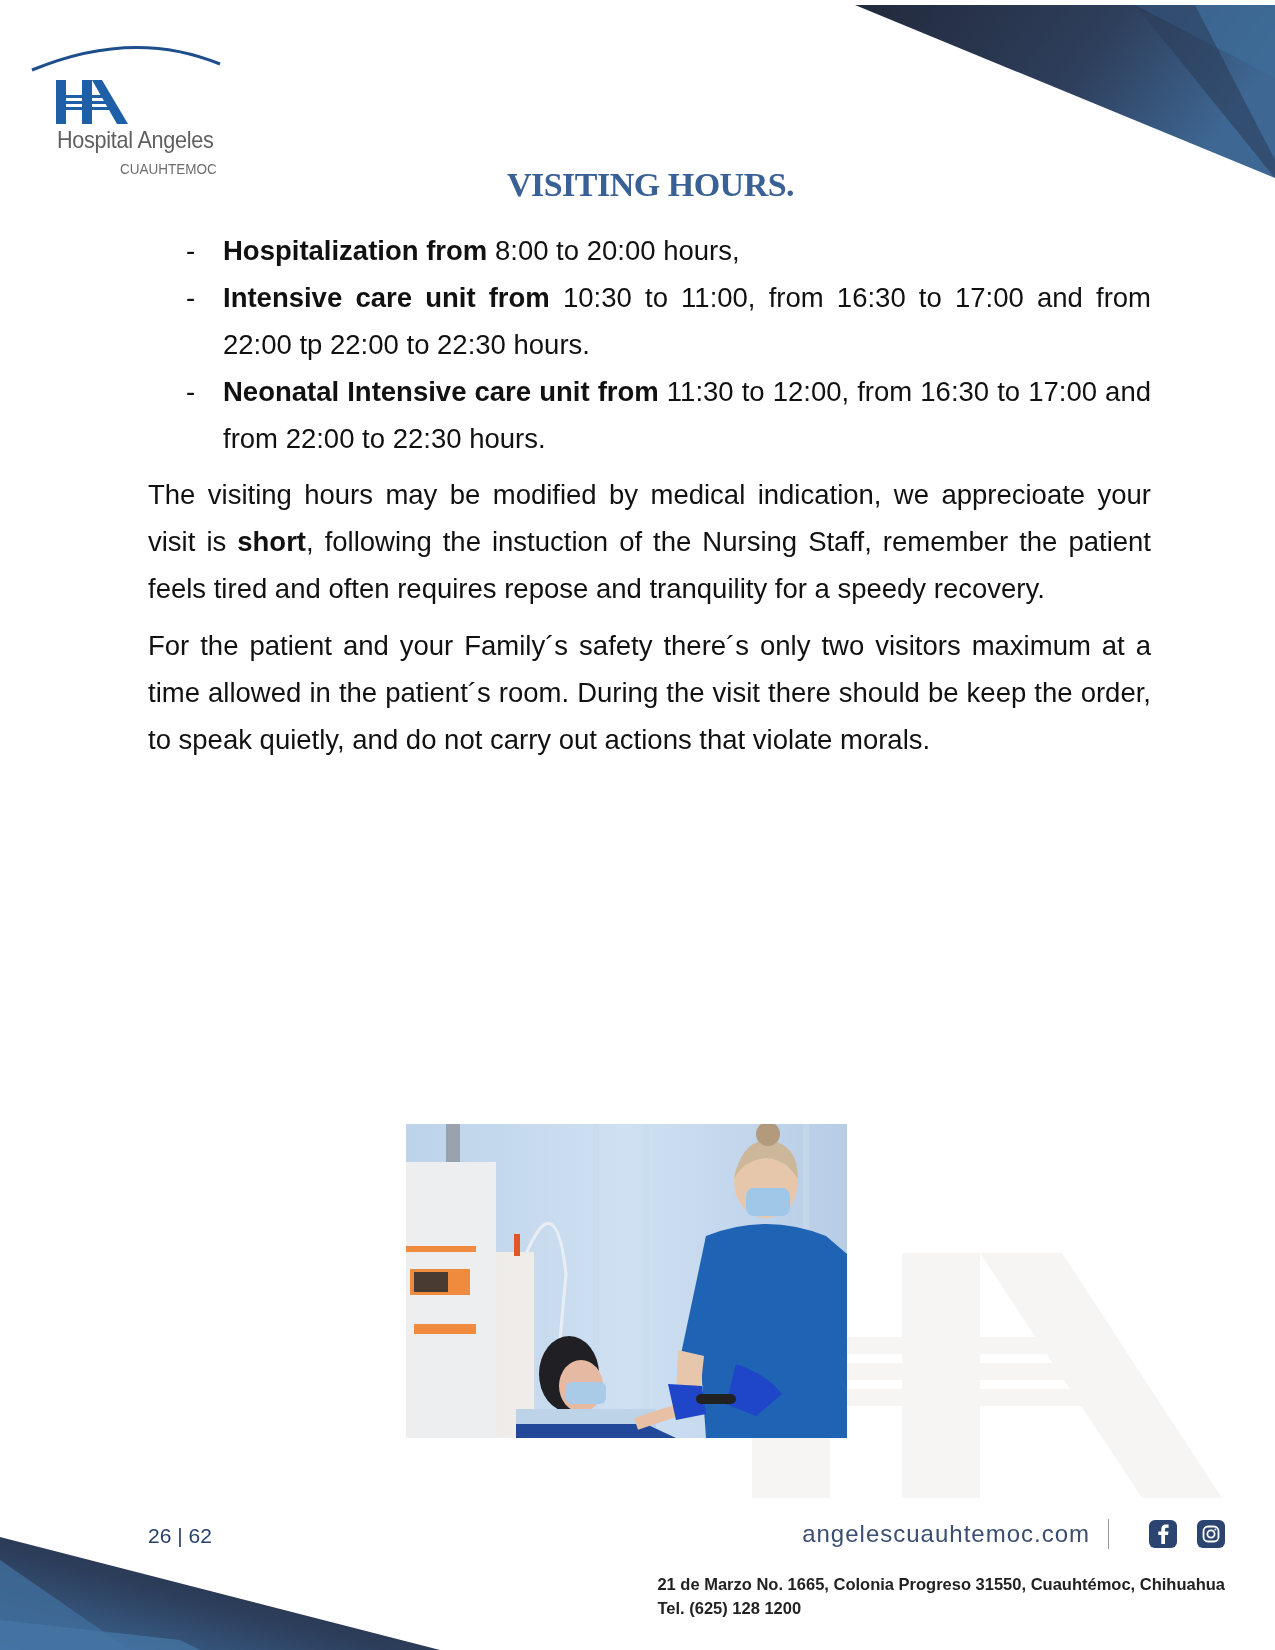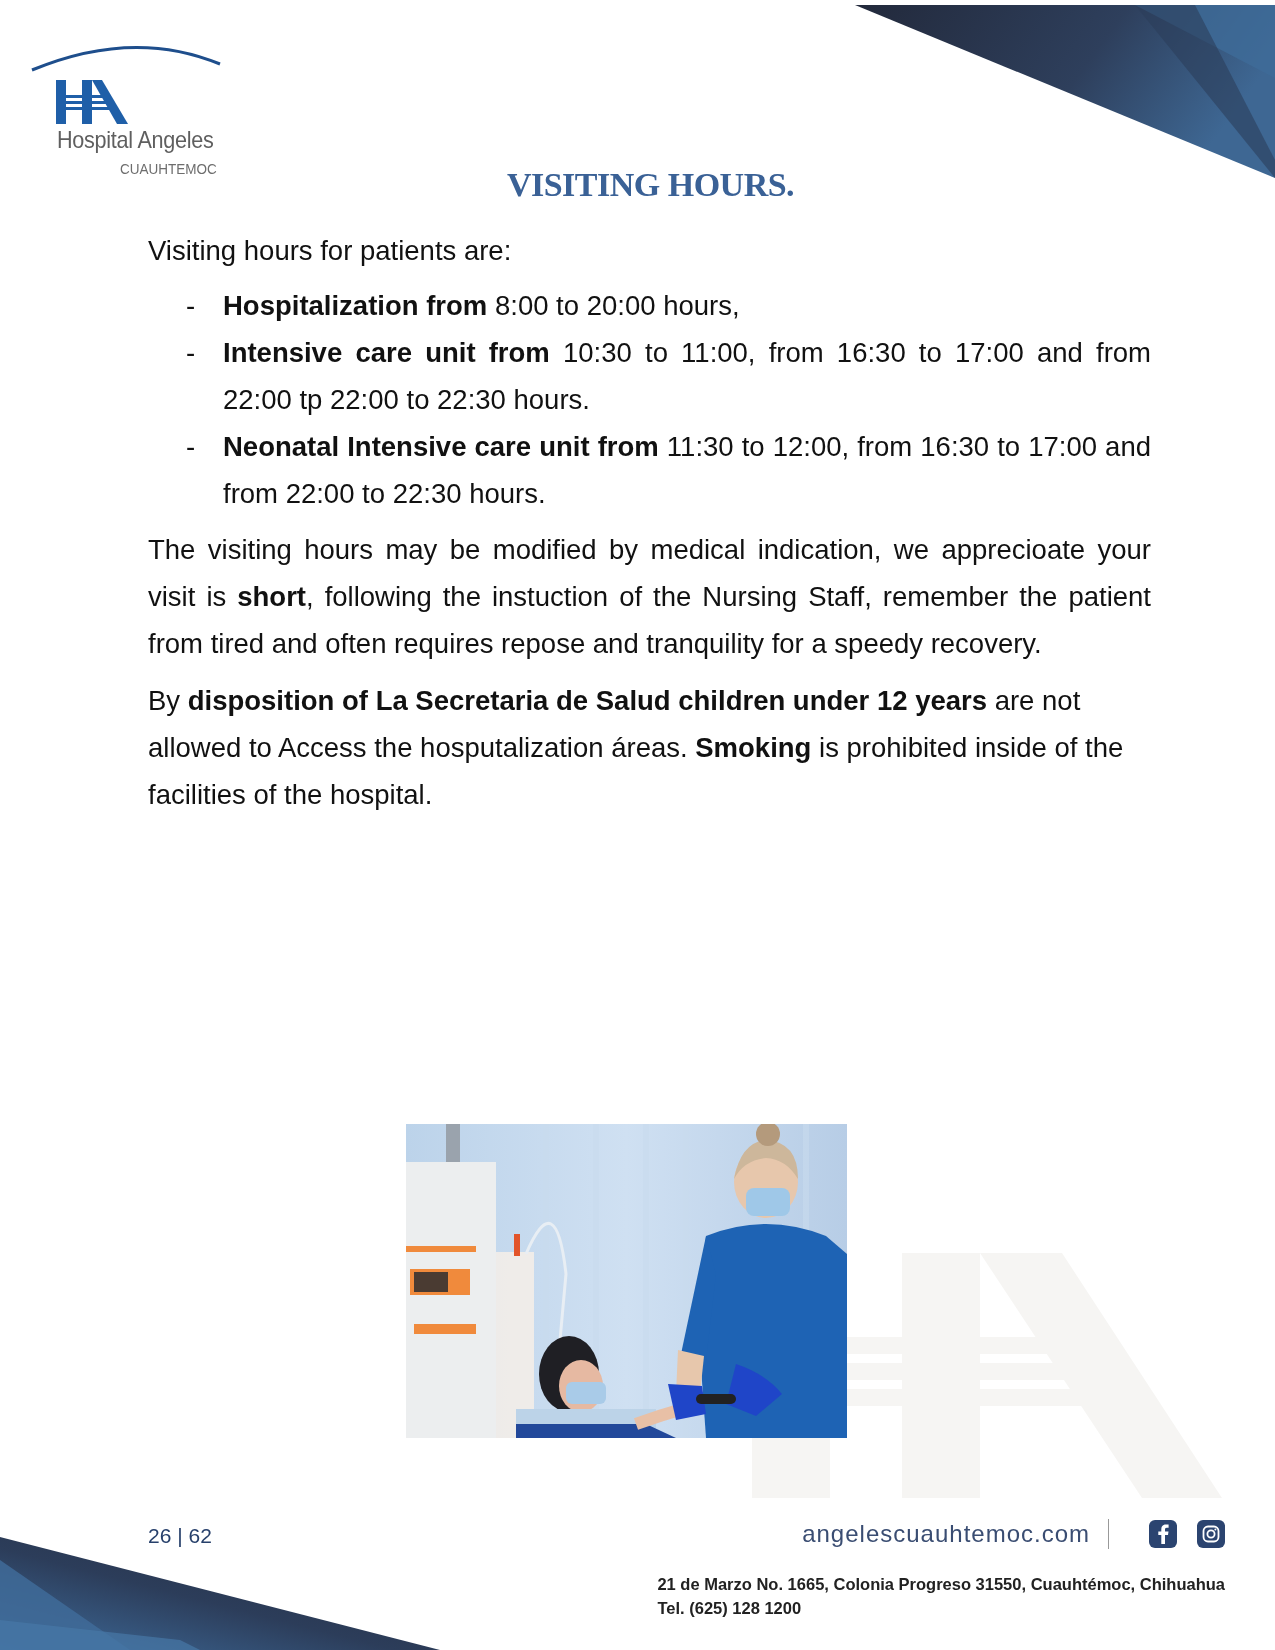--- a/index.html
+++ b/index.html
@@ -76,28 +76,27 @@
       <rect x="0" y="27" width="58" height="3"></rect>
     </g>
   </svg>
   <div class="logo-name">Hospital Angeles</div>
   <div class="logo-sub">CUAUHTEMOC</div>
 </div>
 
 <h1 class="page-title">VISITING HOURS.</h1>
 
 <div class="content">
-  <p class="intro">Visiting hours for patients are:</p>
   <ul class="hours">
     <li><span class="dash">-</span><b>Hospitalization from</b><span> 8:00 to 20:00 hours,</span></li>
     <li><span class="dash">-</span><b>Intensive care unit from</b><span> 10:30 to 11:00, from 16:30 to 17:00 and from 22:00 tp 22:00 to 22:30 hours.</span></li>
     <li><span class="dash">-</span><b>Neonatal Intensive care unit from</b><span> 11:30 to 12:00, from 16:30 to 17:00 and from 22:00 to 22:30 hours.</span></li>
   </ul>
-  <p><span>The visiting hours may be modified by medical indication, we apprecioate your visit is </span><b>short</b><span>, following the instuction of the Nursing Staff, remember the patient from tired and often requires repose and tranquility for a speedy recovery.</span></p>
-  <p style="text-align:left;"><span>By </span><b>disposition of La Secretaria de Salud children under 12 years</b><span> are not allowed to Access the hosputalization áreas. </span><b>Smoking</b><span> is prohibited inside of the facilities of the hospital.</span></p>
+  <p><span>The visiting hours may be modified by medical indication, we apprecioate your visit is </span><b>short</b><span>, following the instuction of the Nursing Staff, remember the patient feels tired and often requires repose and tranquility for a speedy recovery.</span></p>
+  <p>For the patient and your Family´s safety there´s only two visitors maximum at a time allowed in the patient´s room. During the visit there should be keep the order, to speak quietly, and do not carry out actions that violate morals.</p>
 </div>
 
 <svg class="photo" viewBox="0 0 441 314" preserveAspectRatio="none">
   <defs>
     <linearGradient id="curtain" x1="0" y1="0" x2="1" y2="0">
       <stop offset="0" stop-color="#bcd3ea"></stop>
       <stop offset="0.5" stop-color="#cfe0f2"></stop>
       <stop offset="1" stop-color="#b7cde6"></stop>
     </linearGradient>
   </defs>

